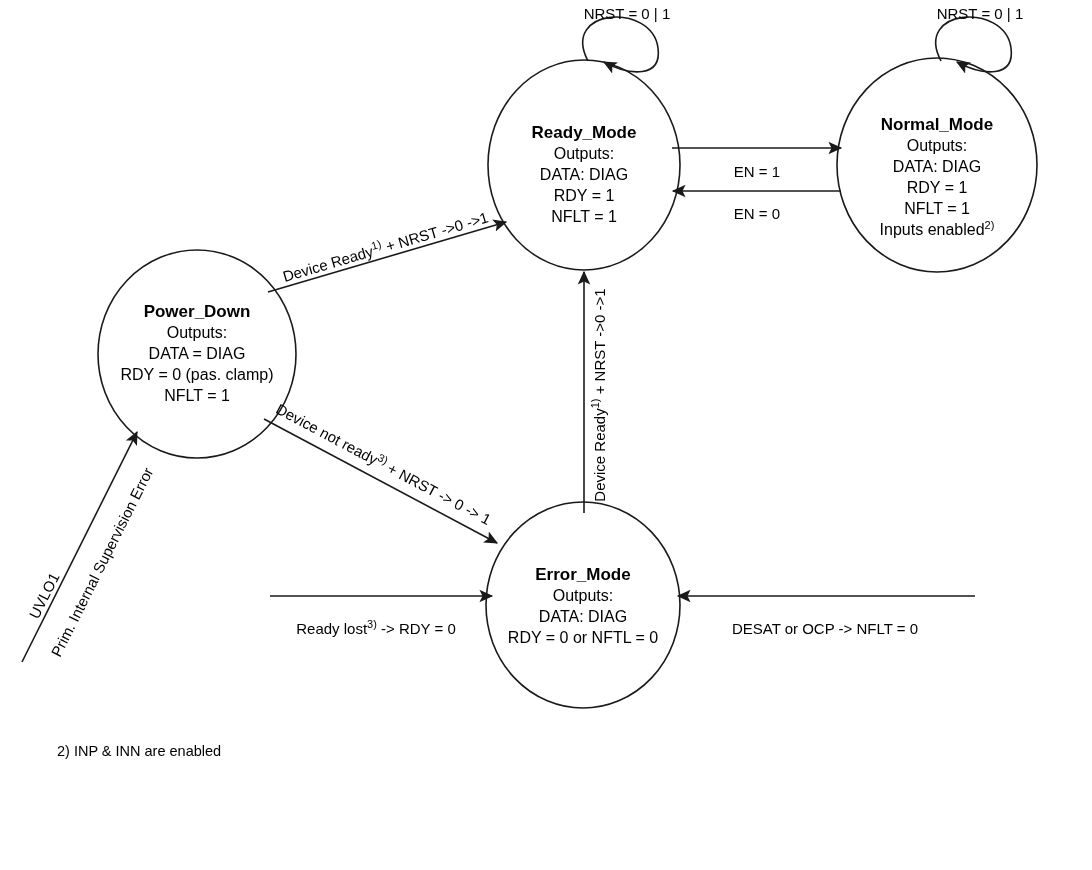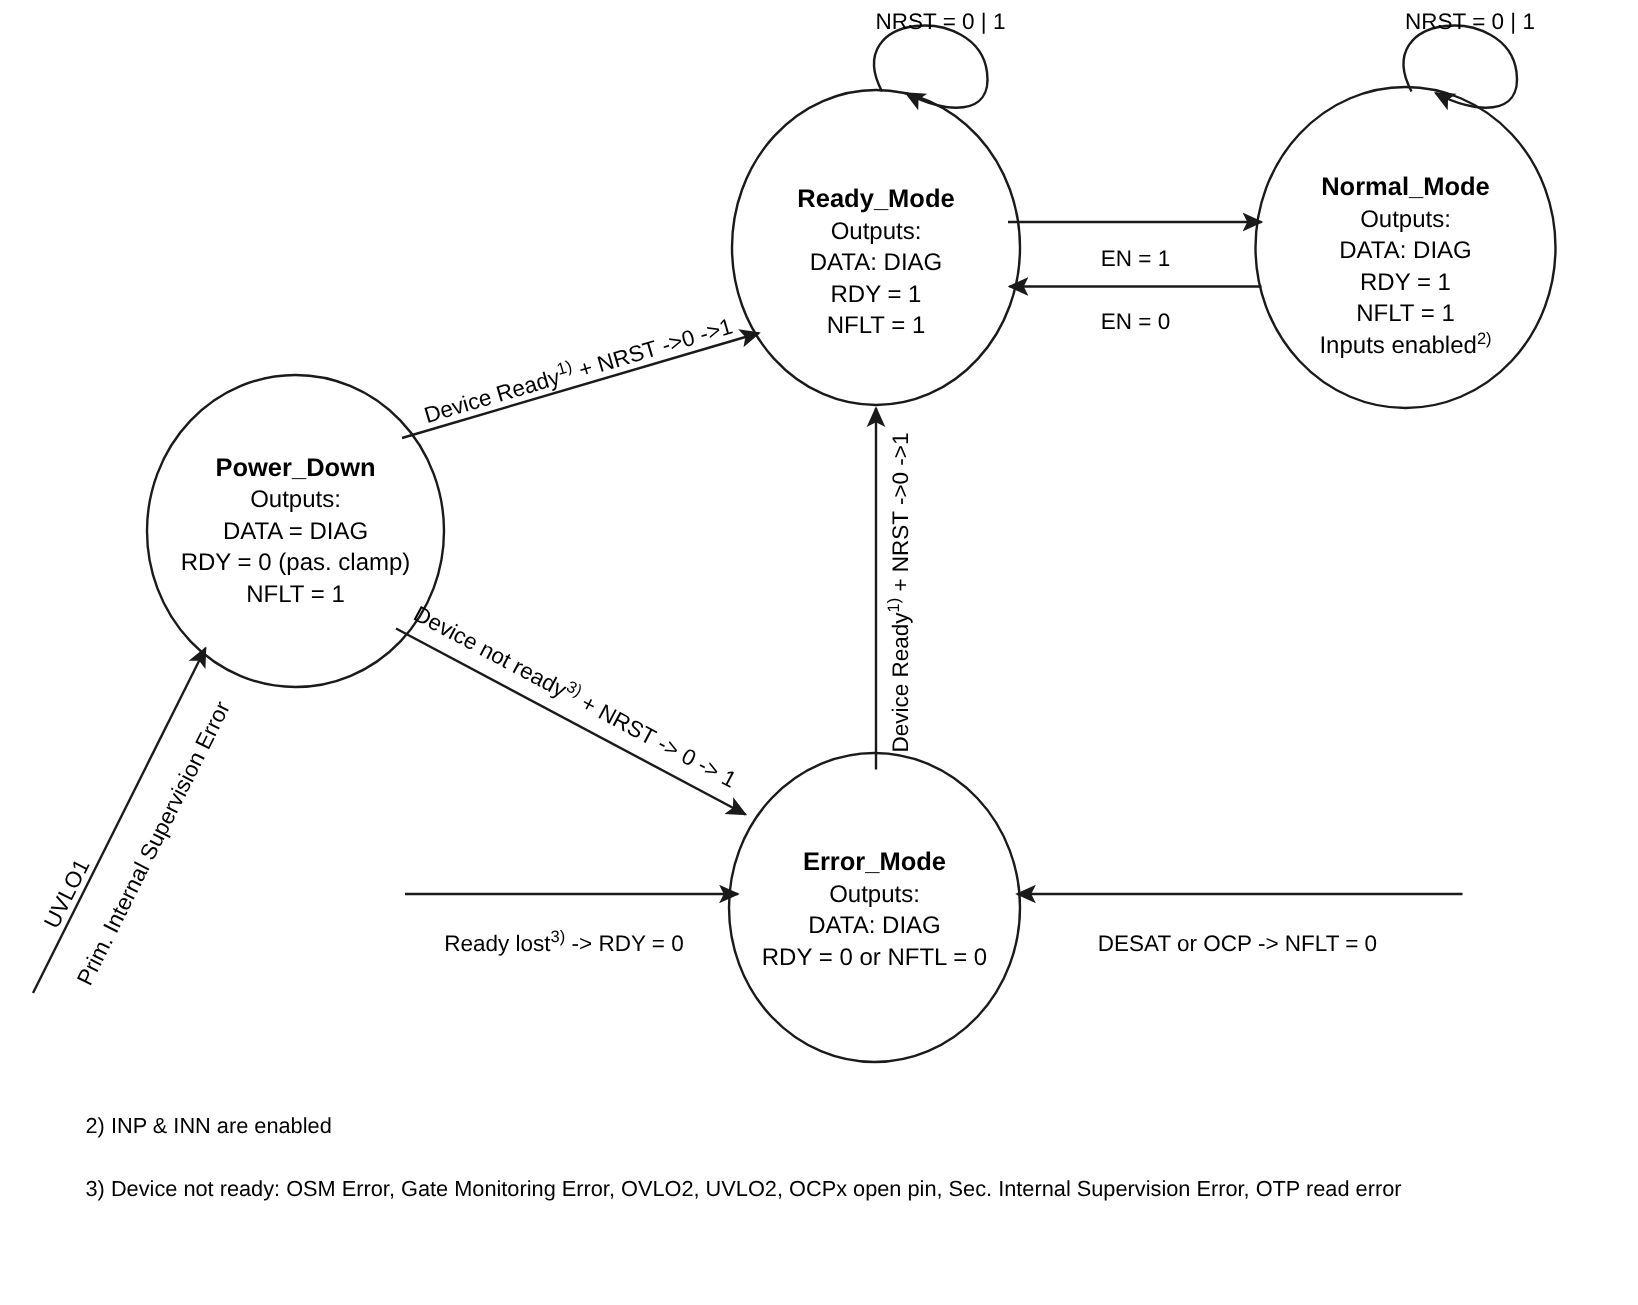--- a/index.html
+++ b/index.html
@@ -170,16 +170,15 @@
 
     <g>
       <line class="stroke" x1="22" y1="662" x2="137" y2="432" marker-end="url(#arrow)"></line>
       <text class="edge-label-left" x="38" y="620" transform="rotate(-63.4 38 620)">UVLO1</text>
       <text class="edge-label-left" x="60" y="658" transform="rotate(-63.4 60 658)">Prim. Internal Supervision Error</text>
     </g>
   </svg>
 
   <div class="footnotes">
     <div class="footnote">2) INP &amp; INN are enabled</div>
-    <div class="footnote">3) Device not ready: OSM Error, Gate Monitoring Error, OVLO2, UVLO2, OCPx open pin, Sec. Internal Supervision Error, OTP read error</div>
   </div>
 
 </div>
 
 </body></html>

